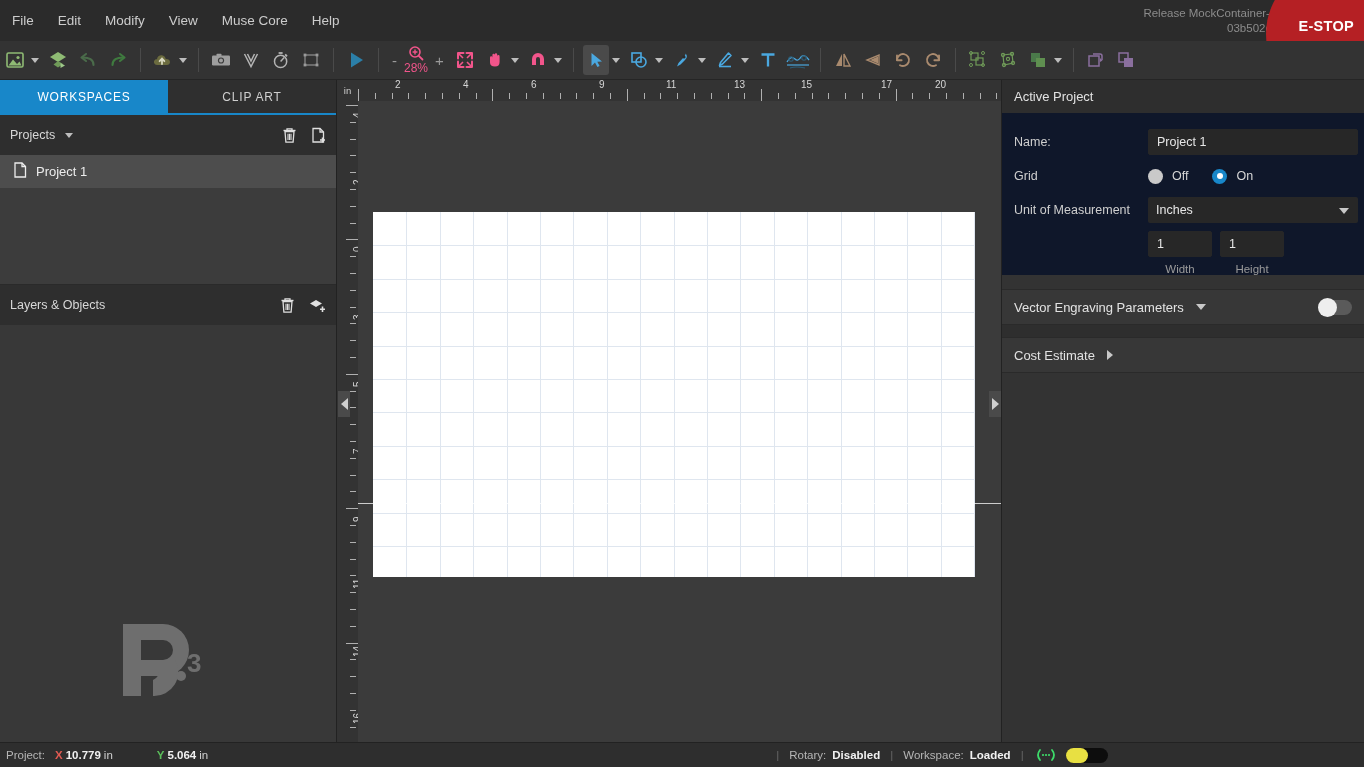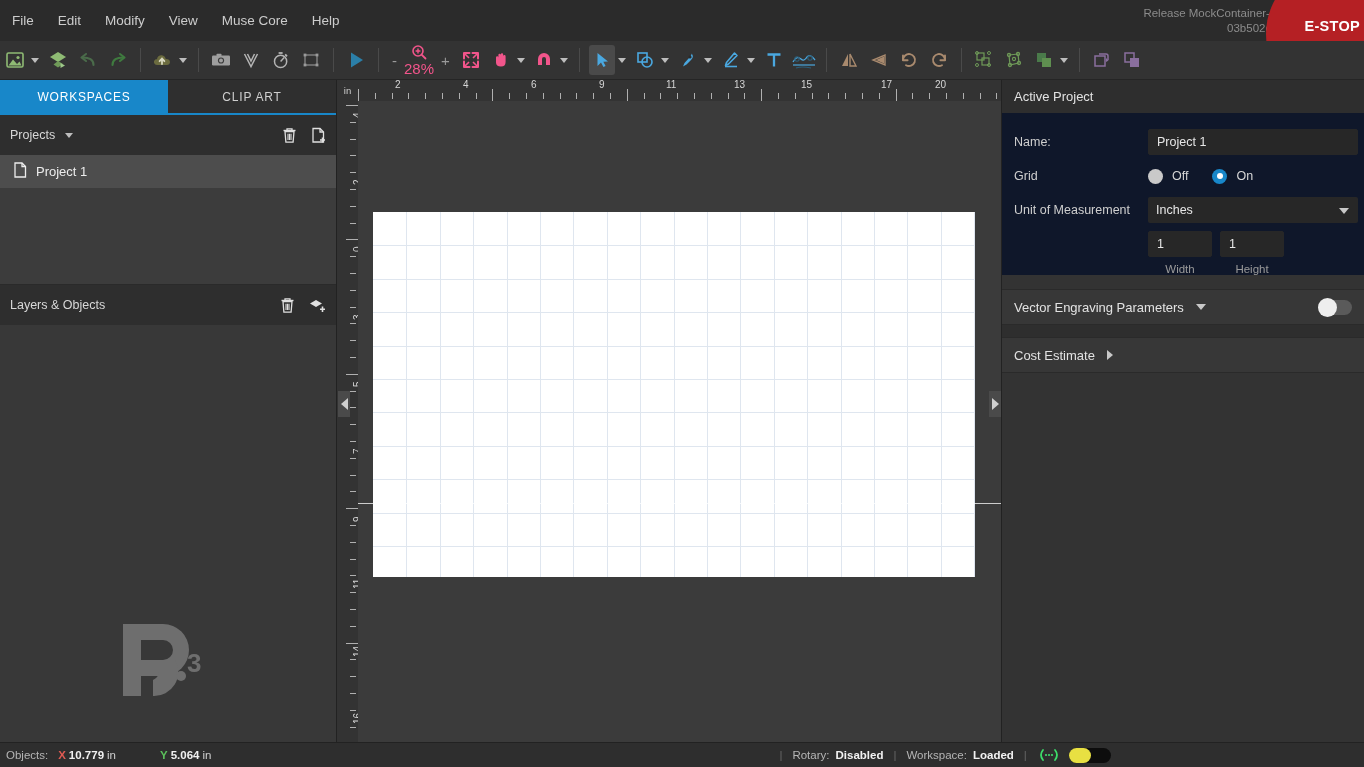--- a/index.html
+++ b/index.html
@@ -29,21 +29,21 @@
   .estop {
     position: absolute; top: 0; right: 0;
     width: 116px; height: 62px; overflow: hidden; pointer-events: none;
   }
   .estop-circle {
     position: absolute; top: -36px; right: -42px;
     width: 140px; height: 140px; border-radius: 50%;
     background: #b52024; pointer-events: auto;
   }
   .estop-label {
-    position: absolute; top: 18px; right: 4px;
+    position: absolute; top: 18px; right: 10px;
     color: #ffffff; font-size: 14.5px; font-weight: bold;
     letter-spacing: .3px; pointer-events: auto;
   }
 
   
   .toolbar {
     position: absolute; top: 41px; left: 0; width: 1364px; height: 39px;
     background: #333333; display: flex; align-items: center;
     border-bottom: 1px solid #252525;
   }
@@ -57,21 +57,21 @@
     border-right: 4.5px solid transparent; border-top: 5px solid #bdbdbd;
     margin: 0 4px 0 1px; cursor: pointer;
   }
   .tb-sep { width: 1px; height: 24px; background: #4a4a4a; margin: 0 7px; }
   .zoom-grp { display: flex; align-items: center; gap: 4px; margin: 0 3px; }
   .zoom-sign { color: #9a9a9a; font-size: 15px; cursor: pointer; padding: 0 3px; }
   .zoom-icon-wrap {
     display: flex; flex-direction: column; align-items: center;
     justify-content: center; cursor: pointer;
   }
-  .zoom-pct { font-size: 15px; color: #f2558b; margin-top: -1px; }
+  .zoom-pct { font-size: 12px; color: #f2558b; margin-top: -1px; }
 
   
   .leftpanel {
     position: absolute; top: 80px; left: 0; width: 337px; height: 662px;
     background: #383838; border-right: 1px solid #222;
   }
   .tabs { display: flex; height: 33px; }
   .tab {
     flex: 1; display: flex; align-items: center; justify-content: center;
     font-size: 12px; letter-spacing: .8px; color: #cfcfcf;
@@ -774,21 +774,21 @@
 
     <div class="acc-gap"></div>
 
     <div class="accordion">
       <span>Cost Estimate</span>
       <span class="acc-caret-r"></span>
     </div>
   </div>
 
   <div class="statusbar">
-    <span class="sb-pad">Objects:</span>
+    <span class="sb-pad">Project:</span>
     <span style="width:10px"></span>
     <span class="sb-x">X</span>
     <span class="sb-val">10.779</span>
     <span class="sb-unit">in</span>
     <span style="width:44px"></span>
     <span class="sb-y">Y</span>
     <span class="sb-val">5.064</span>
     <span class="sb-unit">in</span>
 
     <span style="width:558px"></span>

